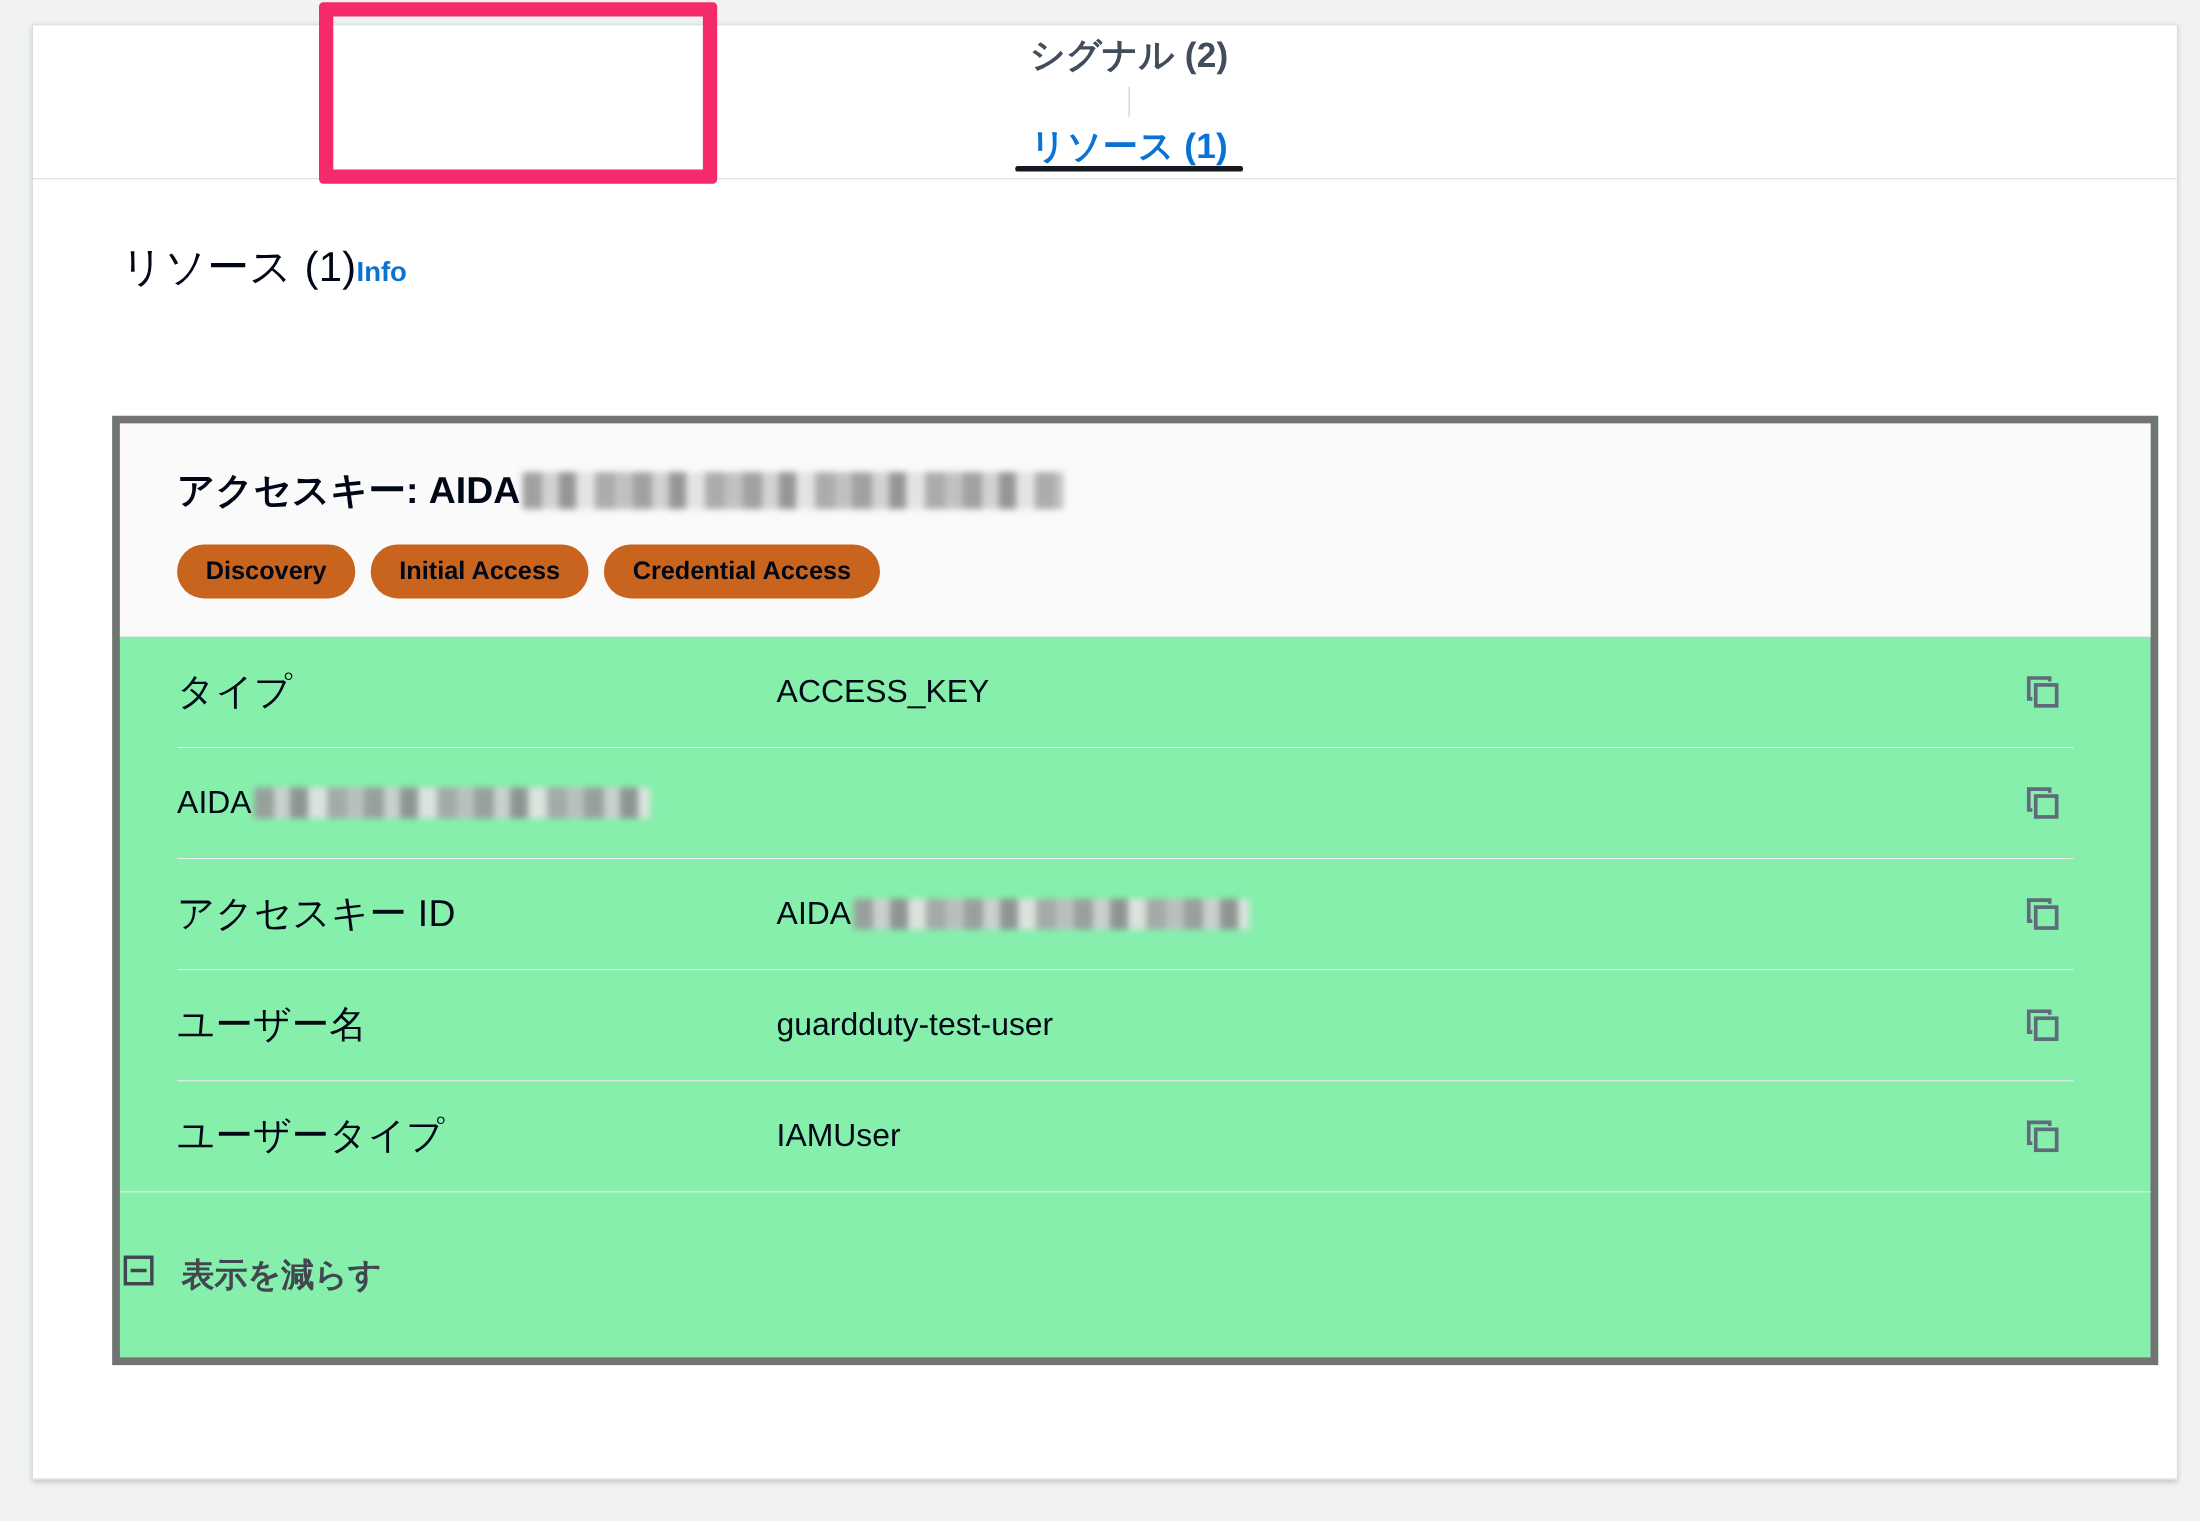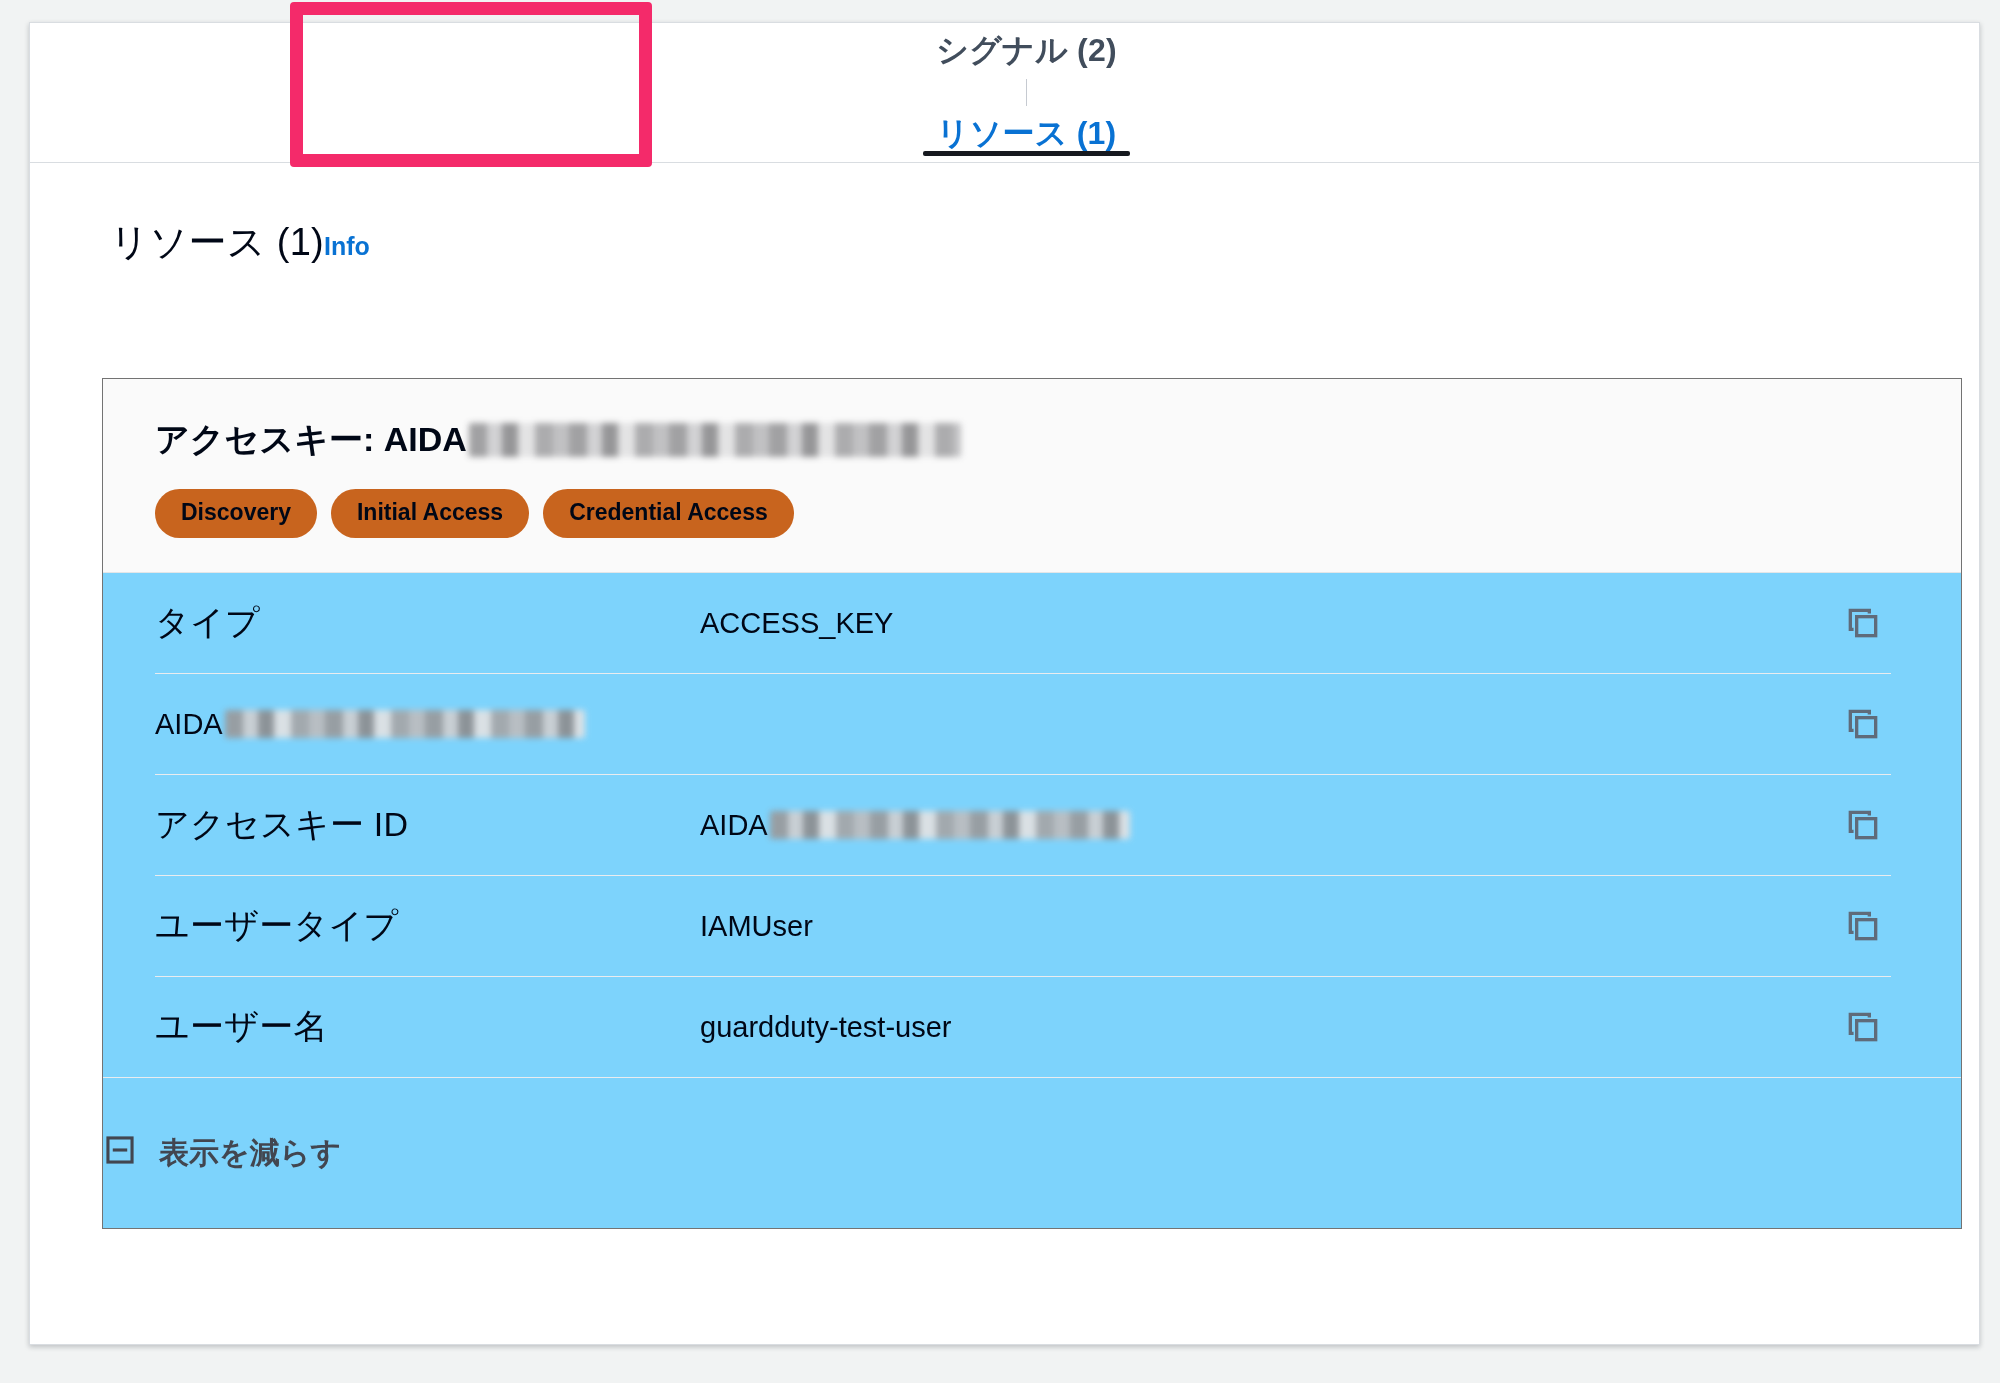--- a/index.html
+++ b/index.html
@@ -109,22 +109,22 @@
     cursor: pointer;
     text-align: center;
   }
 
   
   .card {
     position: absolute;
     left: 72px;
     top: 355px;
     width: 1860px;
-    background: #7dd3fc;
-    border: 1px solid #737373;
+    background: #86efac;
+    border: 7px solid #737373;
     box-sizing: border-box;
   }
   .card-header {
     background: #fafafa;
     border-bottom: 1px solid #e3e6e8;
     padding: 38px 0 34px 52px;
   }
   .card-title {
     font-size: 34px;
     font-weight: bold;
@@ -293,36 +293,36 @@
         </div>
         <div class="copy-btn">
           <svg width="38" height="38" viewBox="0 0 24 24" fill="none" stroke="currentColor" stroke-width="2.1" stroke-linecap="square" stroke-linejoin="miter">
             <polyline points="5,16 4,16 4,4 16,4 16,5"></polyline>
             <rect x="8" y="8" width="12" height="12"></rect>
           </svg>
         </div>
       </div>
 
       <div class="row">
+        <div class="row-label">ユーザー名</div>
+        <div class="row-value">
+          <span>guardduty-test-user</span>
+        </div>
+        <div class="copy-btn">
+          <svg width="38" height="38" viewBox="0 0 24 24" fill="none" stroke="currentColor" stroke-width="2.1" stroke-linecap="square" stroke-linejoin="miter">
+            <polyline points="5,16 4,16 4,4 16,4 16,5"></polyline>
+            <rect x="8" y="8" width="12" height="12"></rect>
+          </svg>
+        </div>
+      </div>
+
+      <div class="row">
         <div class="row-label">ユーザータイプ</div>
         <div class="row-value">
           <span>IAMUser</span>
-        </div>
-        <div class="copy-btn">
-          <svg width="38" height="38" viewBox="0 0 24 24" fill="none" stroke="currentColor" stroke-width="2.1" stroke-linecap="square" stroke-linejoin="miter">
-            <polyline points="5,16 4,16 4,4 16,4 16,5"></polyline>
-            <rect x="8" y="8" width="12" height="12"></rect>
-          </svg>
-        </div>
-      </div>
-
-      <div class="row">
-        <div class="row-label">ユーザー名</div>
-        <div class="row-value">
-          <span>guardduty-test-user</span>
         </div>
         <div class="copy-btn">
           <svg width="38" height="38" viewBox="0 0 24 24" fill="none" stroke="currentColor" stroke-width="2.1" stroke-linecap="square" stroke-linejoin="miter">
             <polyline points="5,16 4,16 4,4 16,4 16,5"></polyline>
             <rect x="8" y="8" width="12" height="12"></rect>
           </svg>
         </div>
       </div>
 
     </div>

